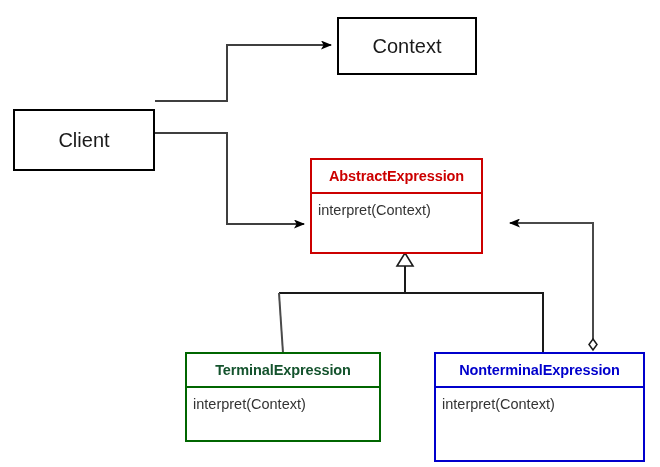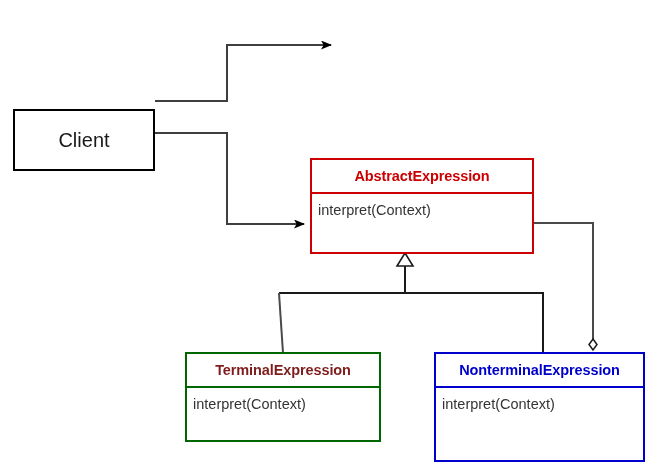--- a/index.html
+++ b/index.html
@@ -101,29 +101,32 @@
     <g>
       <polyline points="593,340 593,223 510,223" fill="none" stroke="#4a4a4a" stroke-width="2" marker-end="url(#mk-filled)"></polyline>
       <polygon points="593,339 597,344.5 593,350 589,344.5" fill="#ffffff" stroke="#1a1a1a" stroke-width="1.5"></polygon>
     </g>
   </svg>
 
   <div class="plain-box" style="left:13px; top:87px; width:142px; height:62px; border-color:#000000;margin-top:22px;">
     <span>Client</span>
   </div>
 
+  <div class="plain-box" style="left:337px; top:17px; width:140px; height:58px; border-color:#000000;">
+    <span>Context</span>
+  </div>
 
-  <div class="uml-box" style="left:310px; top:158px; width:224px; height:96px; border-color:#CC0000;">
+  <div class="uml-box" style="left:310px; top:158px; width:173px; height:96px; border-color:#CC0000;">
     <div class="uml-title" style="color:#CC0000;">AbstractExpression</div>
     <div class="uml-sep" style="border-top-color:#CC0000;"></div>
     <div class="uml-body">interpret(Context)</div>
   </div>
 
   <div class="uml-box" style="left:185px; top:352px; width:196px; height:90px; border-color:#006600;">
-    <div class="uml-title" style="color:#7f1d1d;">TerminalExpression</div>
+    <div class="uml-title" style="color:#14532d;">TerminalExpression</div>
     <div class="uml-sep" style="border-top-color:#006600;"></div>
     <div class="uml-body">interpret(Context)</div>
   </div>
 
   <div class="uml-box" style="left:434px; top:352px; width:211px; height:110px; border-color:#0000CC;">
     <div class="uml-title" style="color:#0000CC;">NonterminalExpression</div>
     <div class="uml-sep" style="border-top-color:#0000CC;"></div>
     <div class="uml-body">interpret(Context)</div>
   </div>
 

